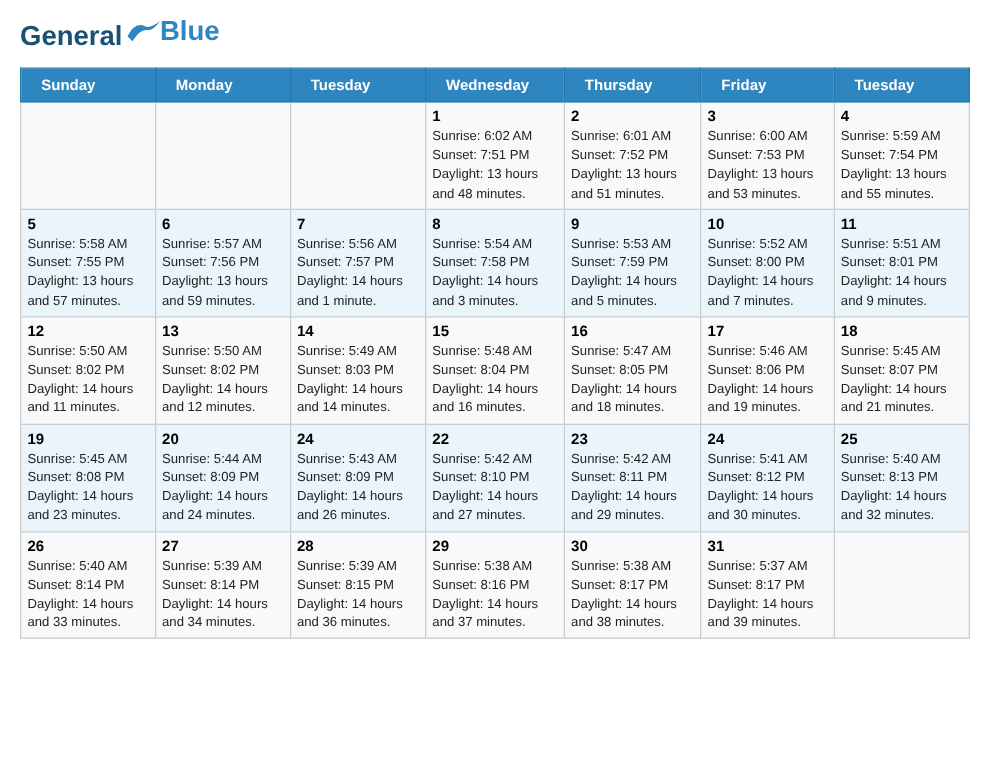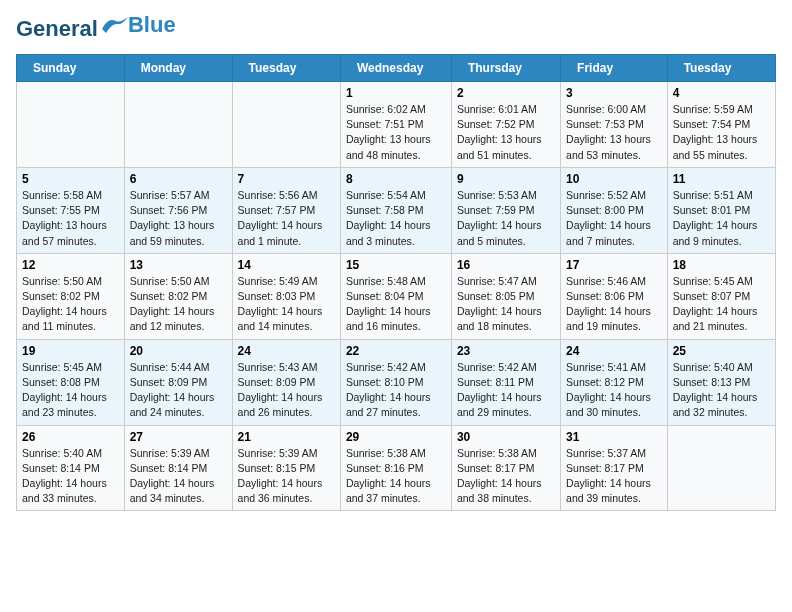--- a/index.html
+++ b/index.html
@@ -218,21 +218,21 @@
       <tr>
         <td>
           <span class="day-num">26</span>
           <div class="day-info">Sunrise: 5:40 AM<br>Sunset: 8:14 PM<br>Daylight: 14 hours and 33 minutes.</div>
         </td>
         <td>
           <span class="day-num">27</span>
           <div class="day-info">Sunrise: 5:39 AM<br>Sunset: 8:14 PM<br>Daylight: 14 hours and 34 minutes.</div>
         </td>
         <td>
-          <span class="day-num">21</span>
+          <span class="day-num">28</span>
           <div class="day-info">Sunrise: 5:39 AM<br>Sunset: 8:15 PM<br>Daylight: 14 hours and 36 minutes.</div>
         </td>
         <td>
           <span class="day-num">29</span>
           <div class="day-info">Sunrise: 5:38 AM<br>Sunset: 8:16 PM<br>Daylight: 14 hours and 37 minutes.</div>
         </td>
         <td>
           <span class="day-num">30</span>
           <div class="day-info">Sunrise: 5:38 AM<br>Sunset: 8:17 PM<br>Daylight: 14 hours and 38 minutes.</div>
         </td>

